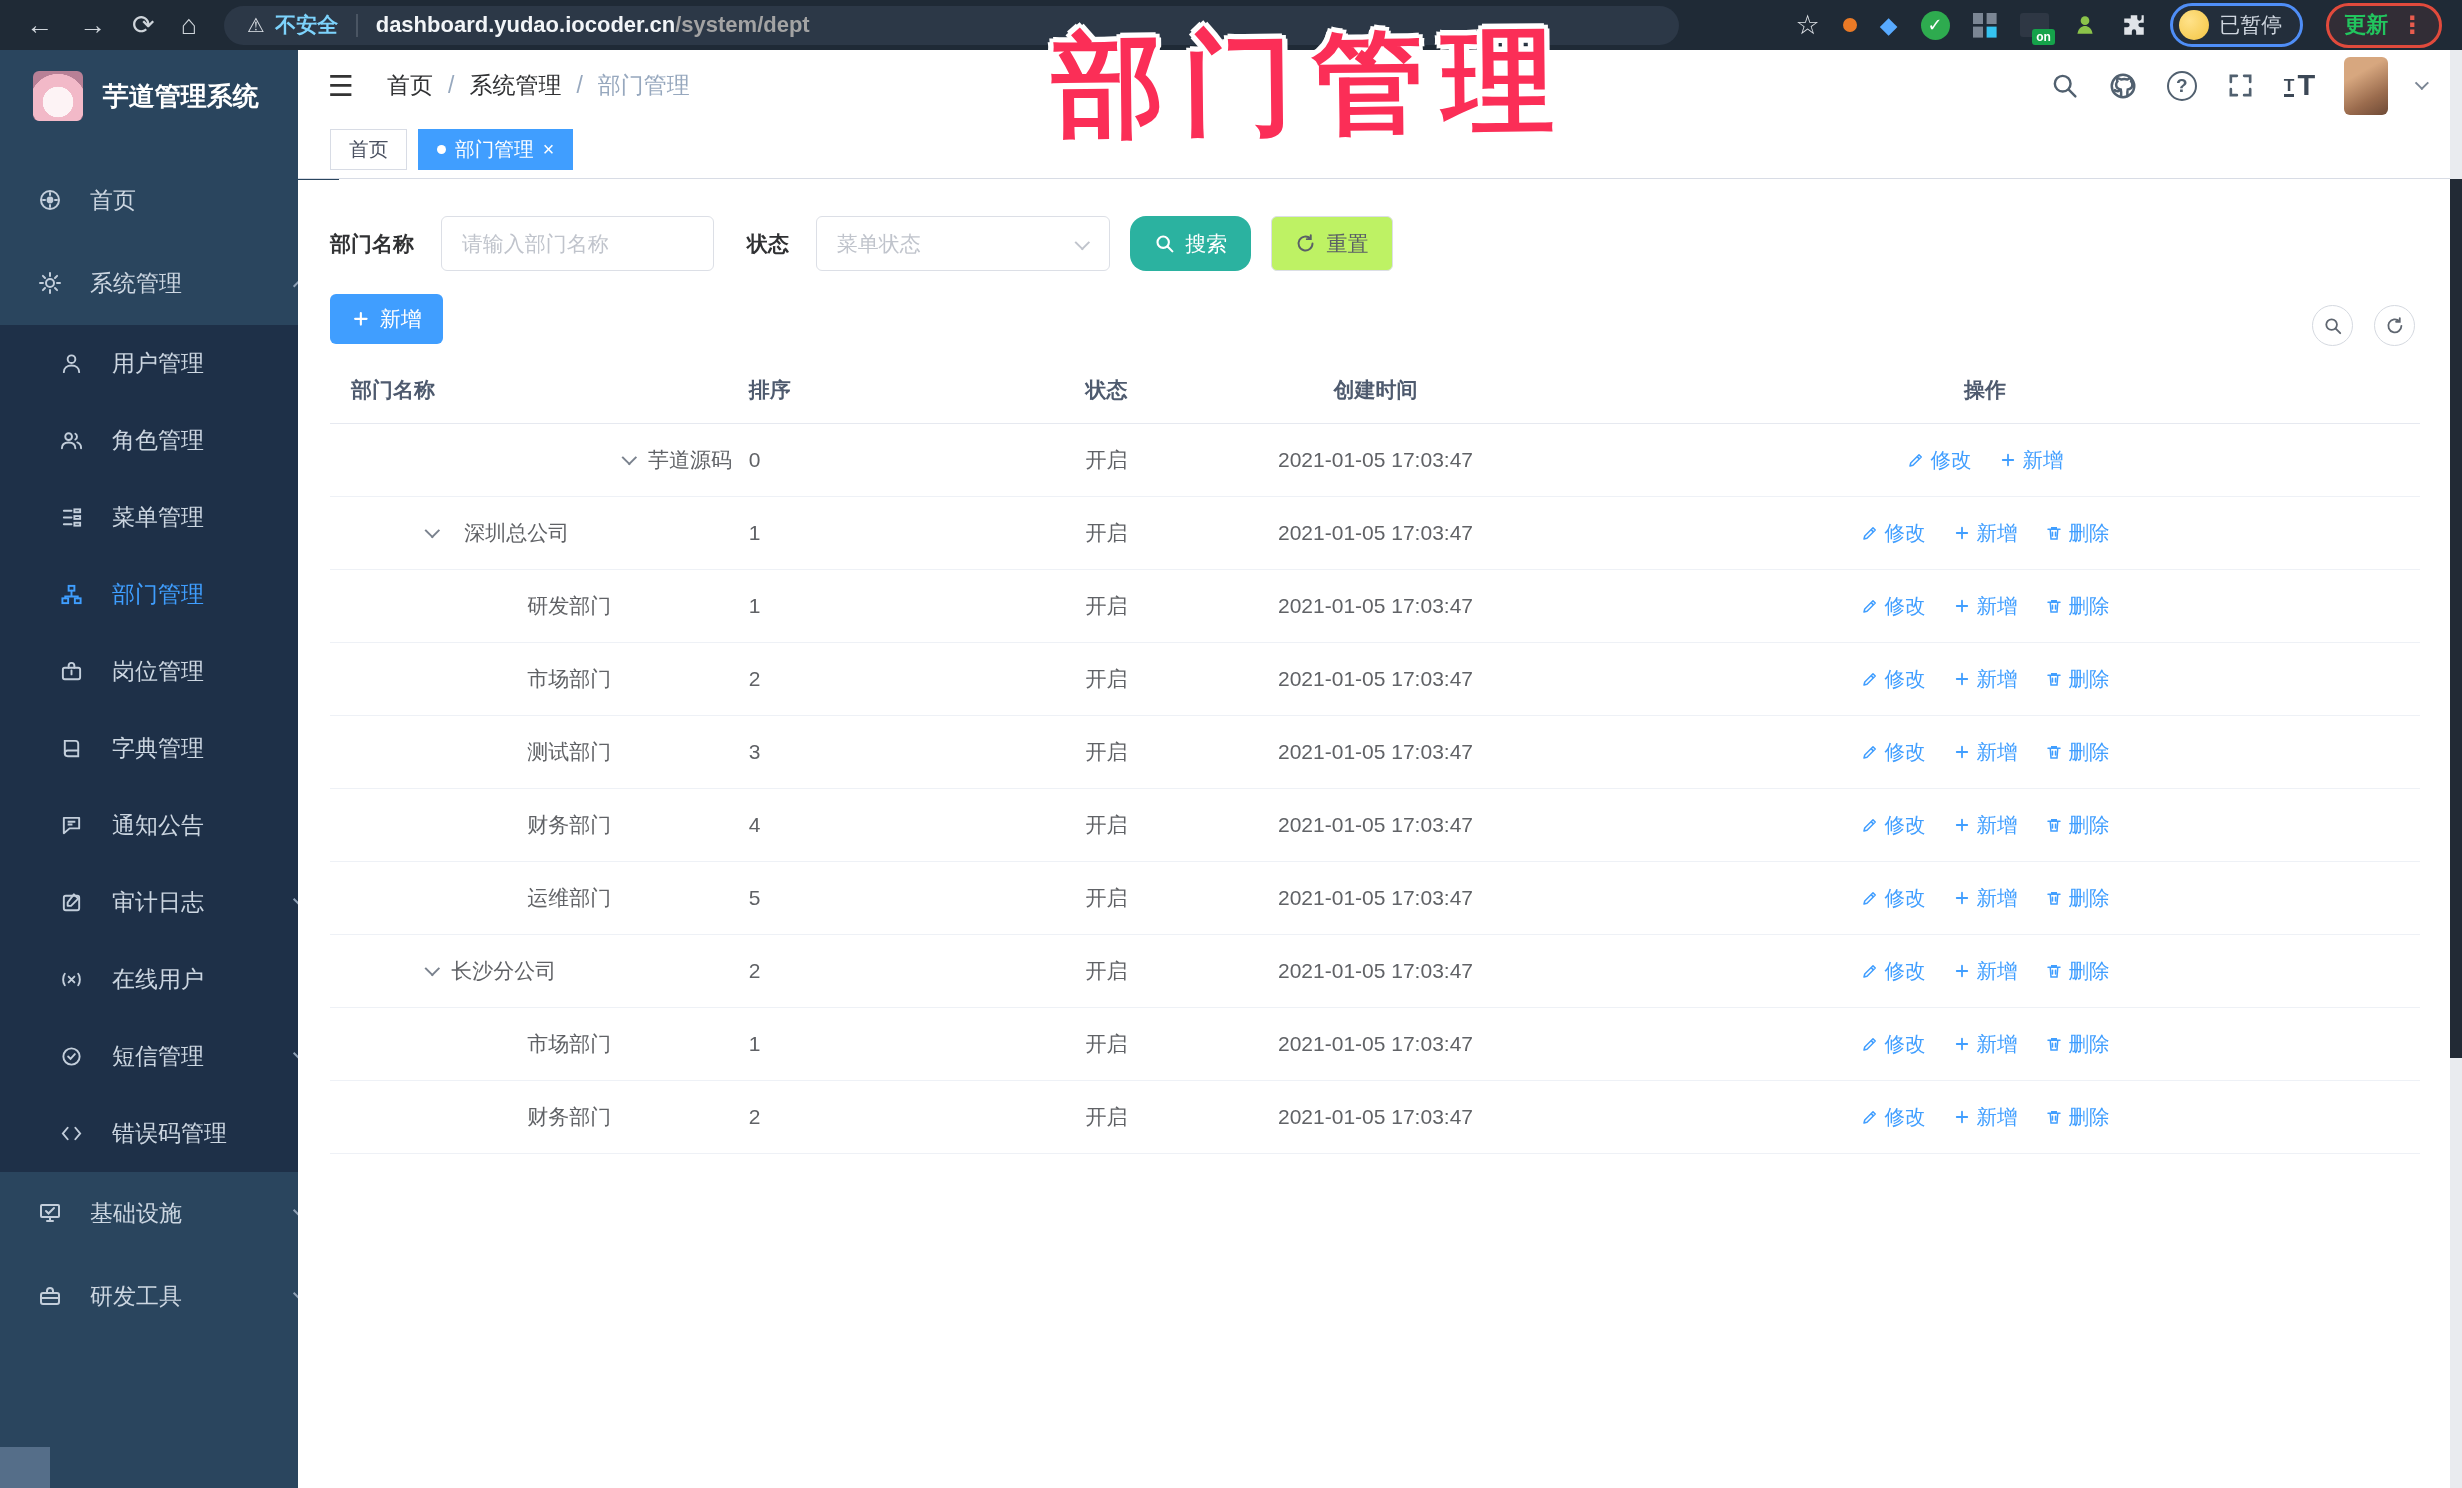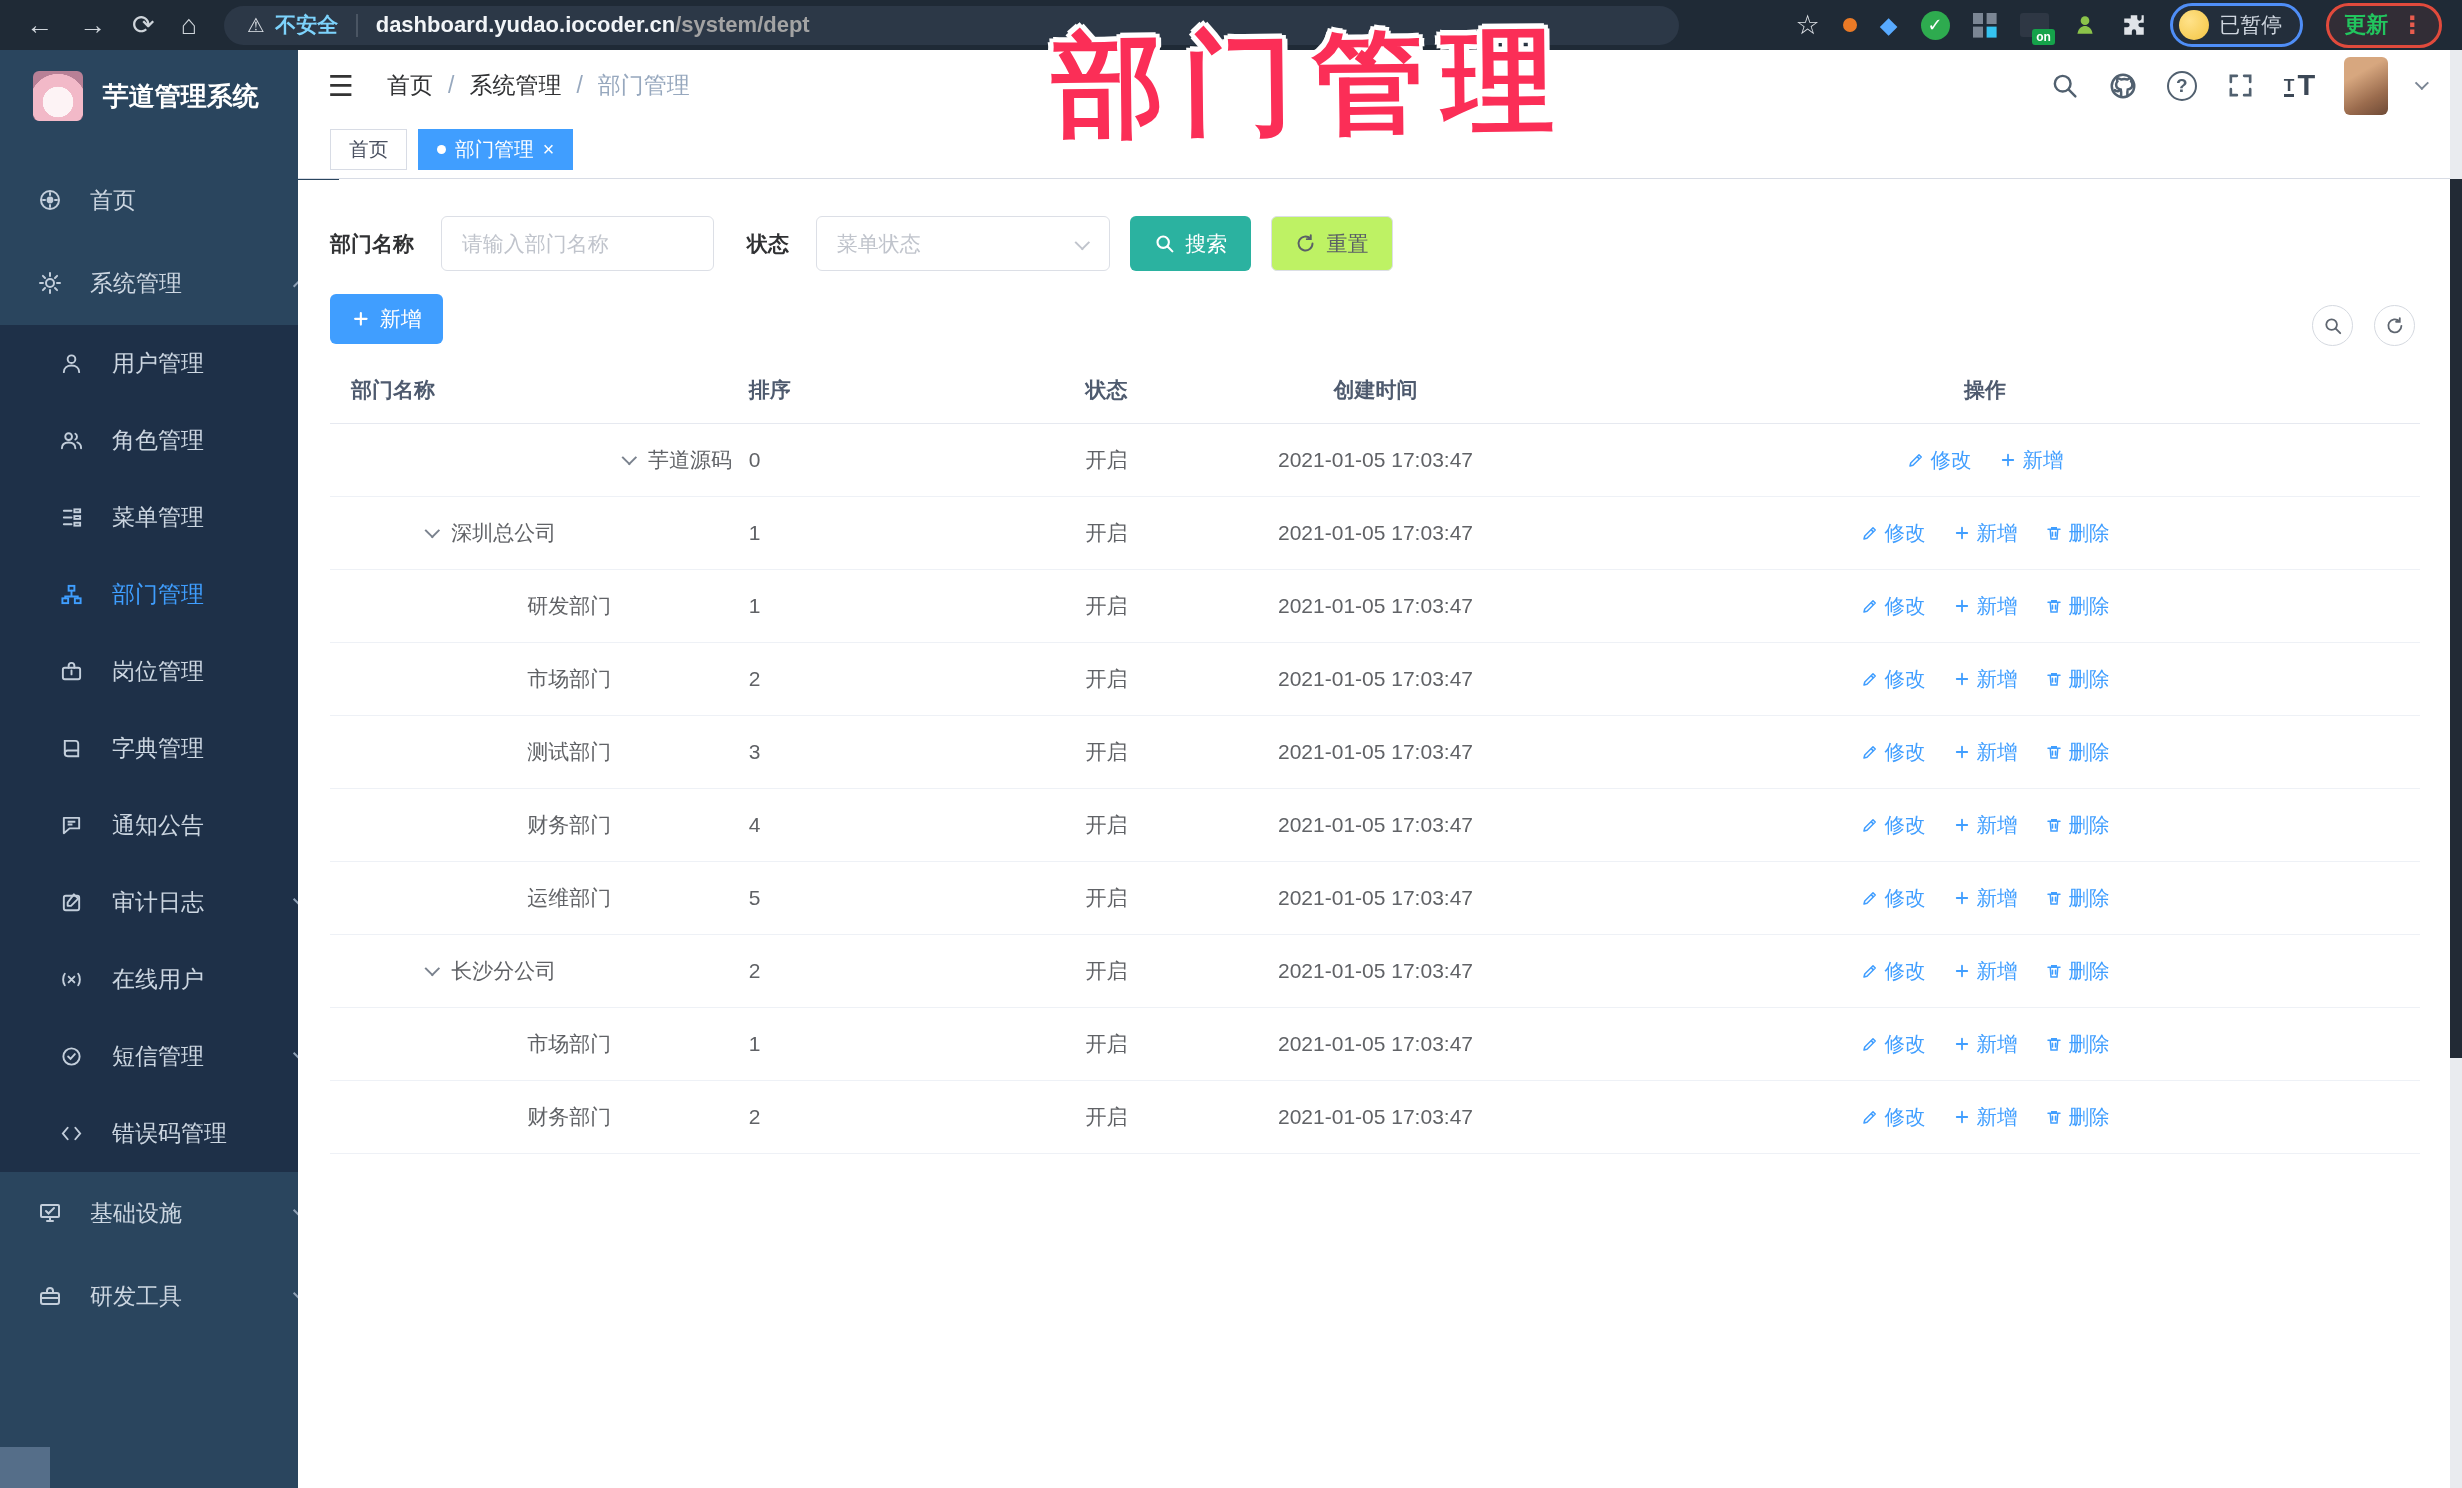--- a/index.html
+++ b/index.html
@@ -87,21 +87,21 @@
   .inp{width:273px;height:55px;border:1.5px solid #dcdfe6;border-radius:6px;padding:0 19.7px;font-size:21px;
        color:#606266;outline:none;font-family:inherit;background:#fff;}
   .inp::placeholder{color:#c0c4cc;}
   .sel{width:294px;height:55px;border:1.5px solid #dcdfe6;border-radius:6px;padding:0 19.7px;display:flex;
        align-items:center;color:#c0c4cc;margin-left:0;position:relative;cursor:pointer;background:#fff;}
   .sel .chevd{width:10.6px;height:10.6px;border-right:2.3px solid #c0c4cc;border-bottom:2.3px solid #c0c4cc;
               transform:rotate(45deg);position:absolute;right:21px;top:19.7px;}
   .gap40{width:33px;}.gap24{width:19.7px;}
   .btn{height:55px;border-radius:6px;display:flex;align-items:center;gap:10.6px;font-size:21px;
        padding:0 23px;cursor:pointer;border:1.5px solid transparent;white-space:nowrap;}
-  .btn-search{background:#2BB2A0;color:#fff;}
+  .btn-search{background:#2BB2A0;color:#fff;border-radius:16px;}
   .btn-reset{background:#bef264;border-color:#dcdfe6;color:#5a6066;}
   .btn-add{position:absolute;left:32px;top:114px;height:50px;background:#409EFF;color:#fff;border-radius:6px;
            display:flex;align-items:center;gap:9px;font-size:21px;padding:0 21px;cursor:pointer;}
   .tool-circles{position:absolute;top:125px;right:35px;display:flex;gap:21px;}
   .circ{width:41px;height:41px;border-radius:50%;border:1.5px solid #d5d9e0;color:#5f6670;
         display:flex;align-items:center;justify-content:center;cursor:pointer;background:#fff;}
   
   .table{position:absolute;left:32px;right:30px;top:177px;font-size:21px;}
   .thead,.trow{display:grid;grid-template-columns:402px 280px 189px 349px 1fr;align-items:center;}
   .thead{height:67px;border-bottom:1.5px solid #e6e9f0;color:#4e5a6e;font-weight:bold;}
@@ -449,21 +449,21 @@
                 <svg width="18" height="18" viewBox="0 0 24 24" fill="none" stroke="currentColor" stroke-width="2.4" stroke-linecap="round">
                   <path d="M12 5v14M5 12h14"></path>
                 </svg>
               </span>
               <span>新增</span>
             </a>
           </div>
   </div>
 
   <div class="trow">
-    <div class="c-name cell-name" style="padding-left: 97px;">
+    <div class="c-name cell-name" style="padding-left: 97px; gap: 13px;">
       <span class="tree-caret"></span>
       <span class="nm">深圳总公司</span>
     </div>
     <div class="c-sort cell-sort">1</div>
     <div class="c-status cell-status">开启</div>
     <div class="c-time cell-time">2021-01-05 17:03:47</div>
     <div class="cell-ops">
             <a class="op">
               <span class="opicon">
                 <svg width="18" height="18" viewBox="0 0 24 24" fill="none" stroke="currentColor" stroke-width="2" stroke-linejoin="round">

